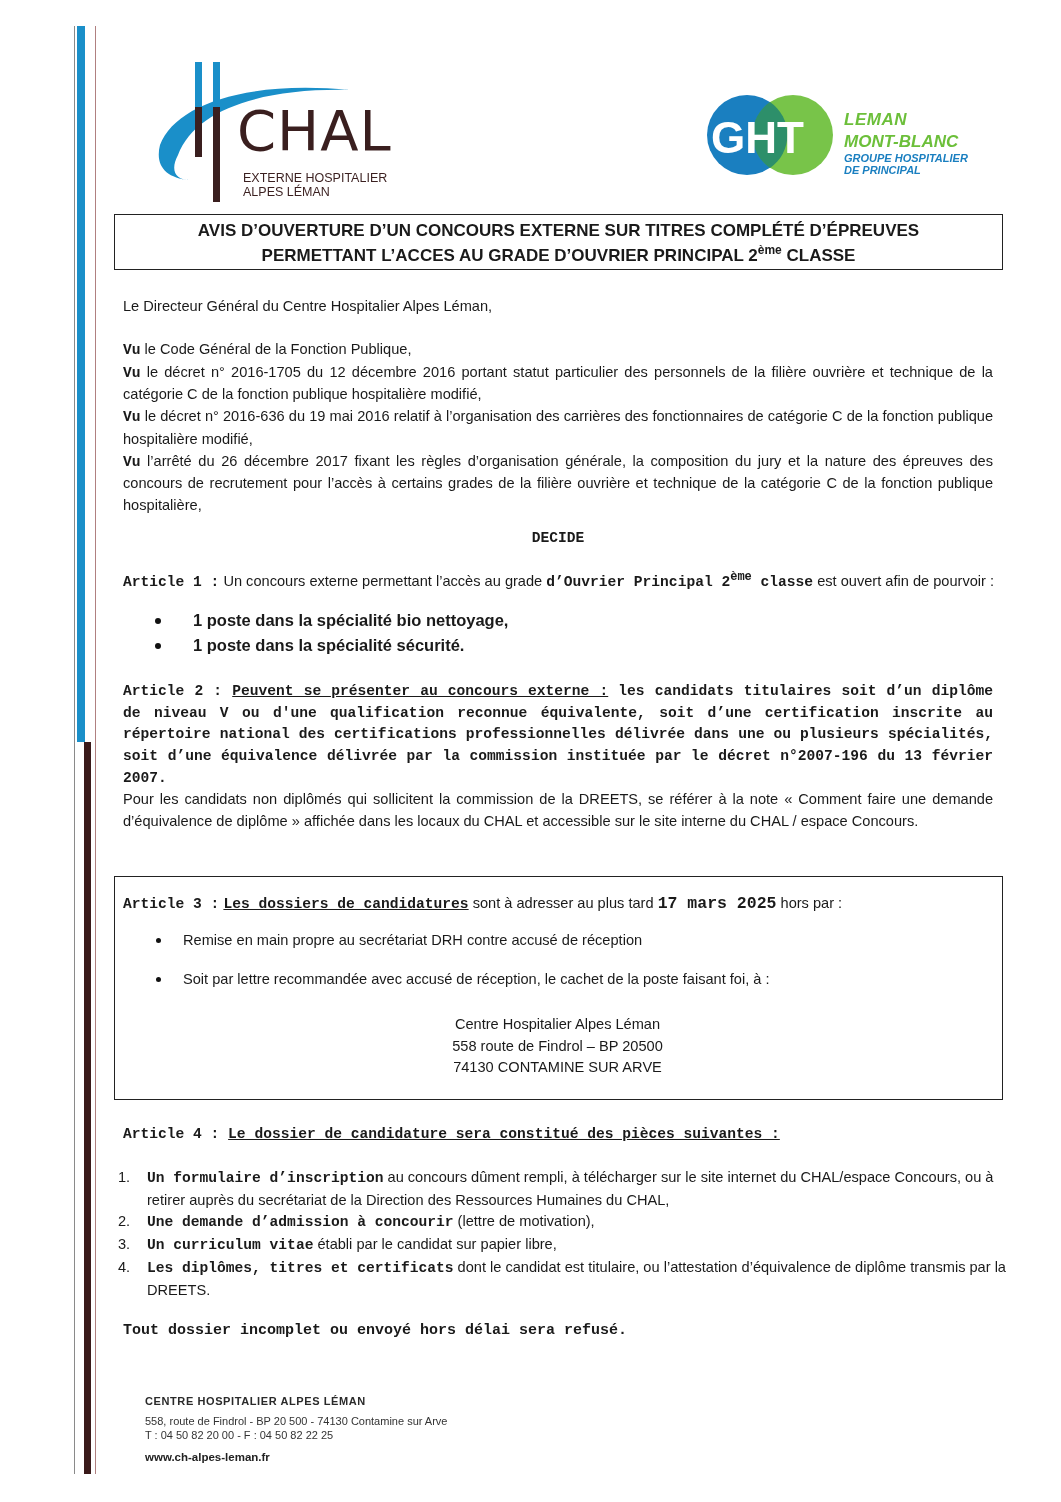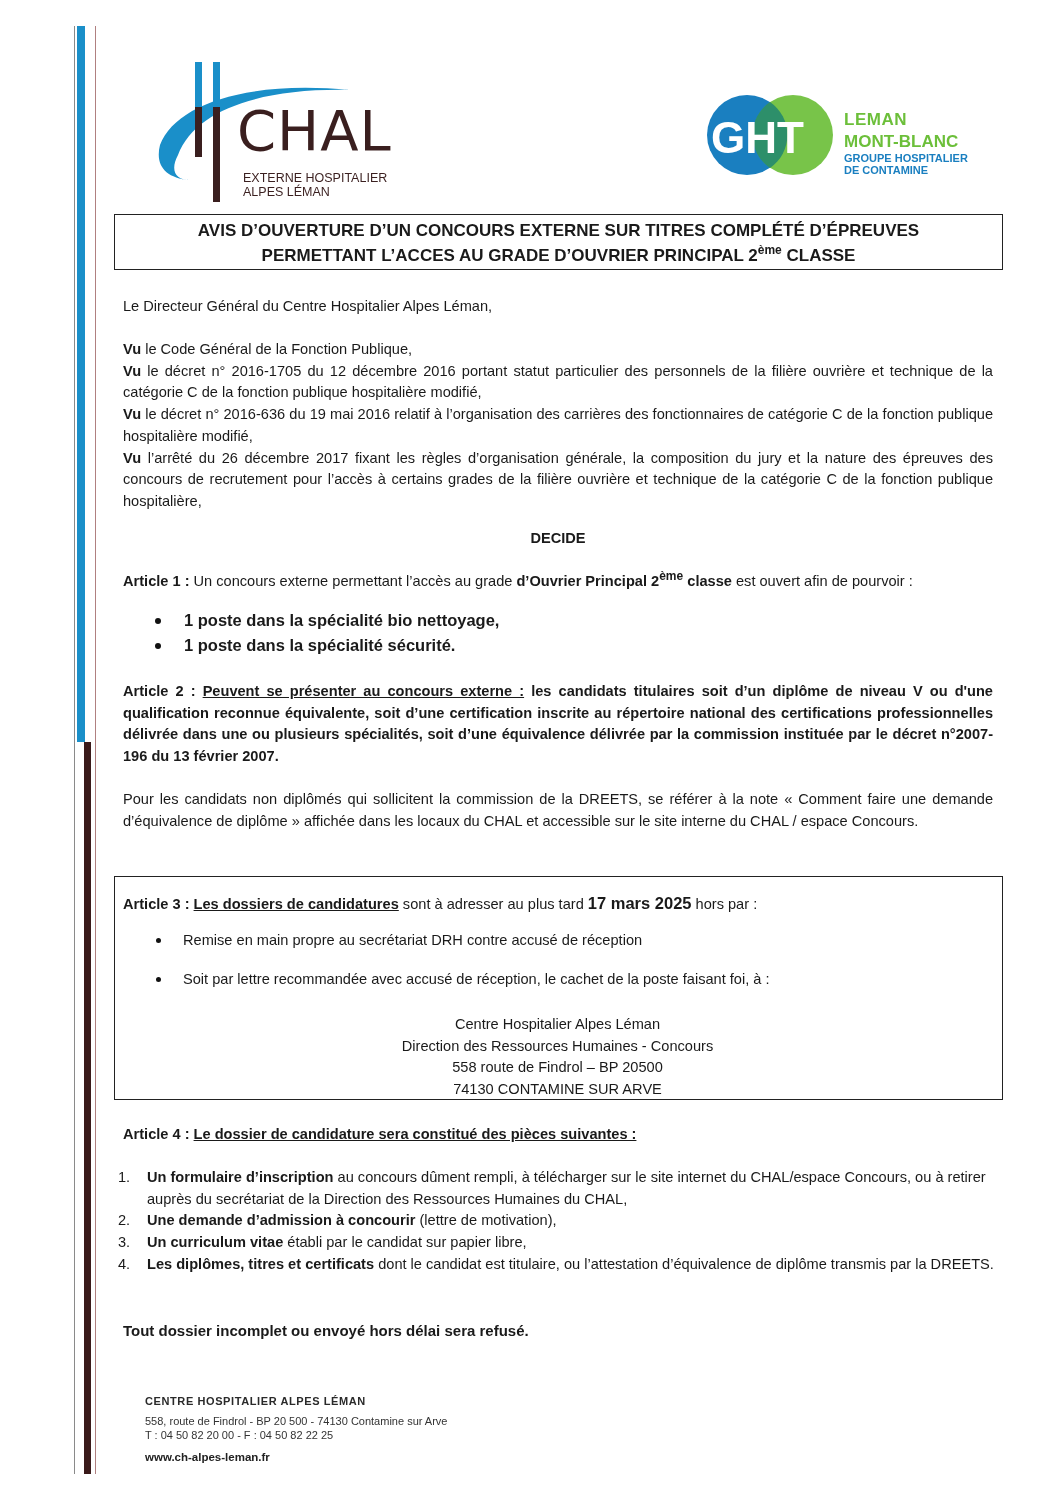--- a/index.html
+++ b/index.html
@@ -14,39 +14,39 @@
   .line-right { position: absolute; left: 80px; top: 26px; width: 1px; height: 1448px; background: #b08080; }
 
   
   .chal-logo { position: absolute; left: 135px; top: 60px; width: 260px; height: 145px; }
   .chal-word { position: absolute; left: 222px; top: 103px; font-size: 56px; color: #3a1f1f;
                letter-spacing: 1px; font-family: "DejaVu Sans", sans-serif; font-weight: normal; line-height: 1; }
   .chal-sub { position: absolute; left: 228px; top: 171px; font-size: 12.5px; color: #3a1f1f; line-height: 14px; }
 
   
   .ght-logo { position: absolute; left: 690px; top: 95px; width: 130px; height: 80px; }
-  .ght-text { position: absolute; left: 829px; top: 111px; line-height: 1; }
+  .ght-text { position: absolute; left: 829px; top: 111px; line-height: 1; font-style: italic; }
   .ght-l1 { font-size: 17px; font-weight: bold; color: #6cbf3a; letter-spacing: 0.5px; }
   .ght-l2 { font-size: 17px; font-weight: bold; color: #6cbf3a; margin-top: 5px; }
   .ght-l3 { font-size: 11px; font-weight: bold; color: #1a7fc0; margin-top: 3px; }
   .ght-l4 { font-size: 11px; font-weight: bold; color: #1a7fc0; margin-top: 1px; }
 
   
   .title-box { position: absolute; left: 99px; top: 214px; width: 889px; height: 56px; border: 1.5px solid #222;
                text-align: center; font-size: 17px; font-weight: bold; line-height: 25px; padding-top: 3px; box-sizing: border-box; color: #1a1a1a; }
   sup { font-size: 12px; line-height: 0; vertical-align: super; }
 
   .text { position: absolute; left: 108px; width: 870px; font-size: 14.6px; line-height: 21.7px; }
   .justify { text-align: justify; }
-  .bold { font-weight: bold; }
+  .bold { font-weight: bold; font-family: Liberation Mono, monospace; }
   .u { text-decoration: underline; }
   .center { text-align: center; }
 
   .bullets-big { position: absolute; left: 140px; top: 608px; font-size: 16.5px; font-weight: bold; line-height: 25px; }
-  .bullets-big .b { display: flex; align-items: center; }
+  .bullets-big .b { display: flex; align-items: center; gap: 9px; }
   .dot { display: inline-block; width: 6px; height: 6px; border-radius: 50%; background: #111; margin-right: 23px; }
 
   .art3-box { position: absolute; left: 99px; top: 876px; width: 889px; height: 224px; border: 1.5px solid #222; box-sizing: border-box; }
   .art3-bullet { position: absolute; left: 141px; font-size: 14.6px; display: flex; align-items: center; }
   .art3-bullet .dot { width: 5px; height: 5px; margin-right: 22px; }
   .address { position: absolute; left: 300px; width: 485px; top: 1014px; text-align: center; font-size: 14.6px; line-height: 21.7px; }
 
   .ol { position: absolute; left: 103px; top: 1167px; width: 900px; font-size: 14.6px; line-height: 21.7px; }
   .ol .li { display: flex; }
   .ol .num { width: 29px; flex: none; }
@@ -82,21 +82,21 @@
   <svg class="ght-logo" viewBox="0 0 130 80">
     <circle cx="42" cy="40" r="40" fill="#1a7fc0"></circle>
     <circle cx="88" cy="40" r="40" fill="#6cbf3a" fill-opacity="0.92"></circle>
     <path d="M65 7 A40 40 0 0 1 65 73 A40 40 0 0 1 65 7 Z" fill="#2d8f6a"></path>
     <text x="6" y="58" font-family="Liberation Sans, sans-serif" font-weight="bold" font-size="44" fill="#ffffff">GHT</text>
   </svg>
   <div class="ght-text">
     <div class="ght-l1">LEMAN</div>
     <div class="ght-l2">MONT-BLANC</div>
     <div class="ght-l3">GROUPE HOSPITALIER</div>
-    <div class="ght-l4">DE CONTAMINE</div>
+    <div class="ght-l4">DE PRINCIPAL</div>
   </div>
 
   <div class="title-box">
     <div>AVIS D’OUVERTURE D’UN CONCOURS EXTERNE SUR TITRES COMPLÉTÉ D’ÉPREUVES</div>
     <div><span>PERMETTANT L’ACCES AU GRADE D’OUVRIER PRINCIPAL 2</span><sup>ème</sup><span> CLASSE</span></div>
   </div>
 
   <div class="text" style="top:296px;">Le Directeur Général du Centre Hospitalier Alpes Léman,</div>
 
   <div class="text justify" style="top:339px;">
@@ -136,21 +136,20 @@
   <div class="art3-bullet" style="top:932px;">
       <span class="dot"></span>
       <span>Remise en main propre au secrétariat DRH contre accusé de réception</span>
     </div>
   <div class="art3-bullet" style="top:971px;">
       <span class="dot"></span>
       <span>Soit par lettre recommandée avec accusé de réception, le cachet de la poste faisant foi, à :</span>
     </div>
   <div class="address">
     <div>Centre Hospitalier Alpes Léman</div>
-    <div>Direction des Ressources Humaines - Concours</div>
     <div>558 route de Findrol – BP 20500</div>
     <div>74130 CONTAMINE SUR ARVE</div>
   </div>
 
   <div class="text bold" style="top:1124px;">
     <span>Article 4 :</span>
     <span class="u">Le dossier de candidature sera constitué des pièces suivantes :</span>
   </div>
   <div class="ol">
     <div class="li">

